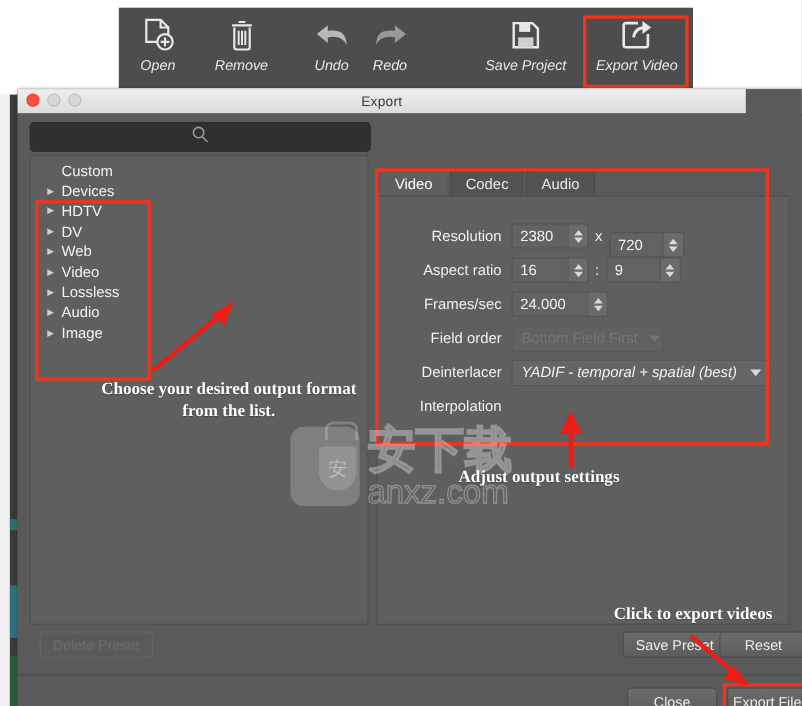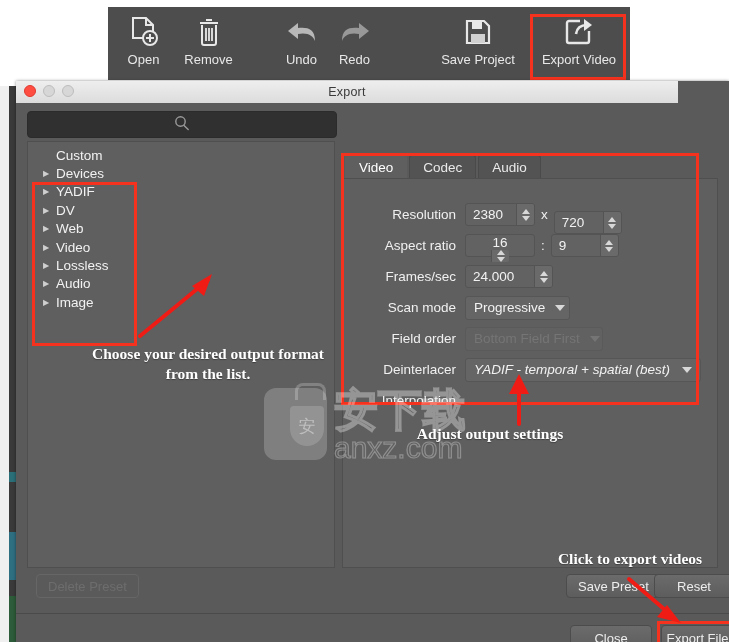--- a/index.html
+++ b/index.html
@@ -20,21 +20,21 @@
   .toolbar{
     position:absolute;left:108px;top:7px;width:522px;height:73px;
     background:#4d4d4d;
   }
   .tool-item{
     position:absolute;top:5px;height:64px;
     display:flex;flex-direction:column;align-items:center;justify-content:flex-start;
     color:#e8e8e8;font-size:13px;
   }
   .tool-item .glyph{height:40px;display:flex;align-items:center;justify-content:center;}
-  .tool-item .tlabel{line-height:16px;white-space:nowrap;}
+  .tool-item .tlabel{line-height:16px;white-space:nowrap;font-style:italic;}
   .tool-hl{
     position:absolute;left:422px;top:7px;width:96px;height:66px;
     border:3px solid #f5321e;box-sizing:border-box;
   }
 
   
   .dialog{
     position:absolute;left:16px;top:81px;width:713px;height:561px;
     background:#5a5a5a;
     box-shadow:0 0 3px rgba(0,0,0,.45);
@@ -213,21 +213,21 @@
       <svg width="30" height="32" viewBox="0 0 30 32">
         <path d="M4 2 h13 l7 7 v13 h-20 z" fill="none" stroke="#e8e8e8" stroke-width="2"></path>
         <path d="M17 2 v7 h7" fill="none" stroke="#e8e8e8" stroke-width="2"></path>
         <circle cx="21" cy="22" r="7" fill="#4d4d4d" stroke="#e8e8e8" stroke-width="2"></circle>
         <path d="M21 18 v8 M17 22 h8" stroke="#e8e8e8" stroke-width="2"></path>
       </svg>
     </span>
     <span class="tlabel">Open</span>
   </div>
 
-  <div class="tool-item" style="left:63px;width:75px;">
+  <div class="tool-item" style="left:74px;width:75px;">
     <span class="glyph">
       <svg width="26" height="32" viewBox="0 0 26 32">
         <path d="M4 7 h18 M10 4 h6 M6 9 v18 a2 2 0 0 0 2 2 h10 a2 2 0 0 0 2 -2 v-18" fill="none" stroke="#e8e8e8" stroke-width="2"></path>
         <path d="M10 12 v13 M13 12 v13 M16 12 v13" stroke="#e8e8e8" stroke-width="1.8"></path>
       </svg>
     </span>
     <span class="tlabel">Remove</span>
   </div>
 
   <div class="tool-item" style="left:166px;width:55px;">
@@ -301,21 +301,21 @@
         <div class="tree-row">
           <span class="tree-arrow"></span>
           <span class="tree-label">Custom</span>
         </div>
         <div class="tree-row">
           <span class="tree-arrow">▶</span>
           <span class="tree-label">Devices</span>
         </div>
         <div class="tree-row">
           <span class="tree-arrow">▶</span>
-          <span class="tree-label">YADIF</span>
+          <span class="tree-label">HDTV</span>
         </div>
         <div class="tree-row">
           <span class="tree-arrow">▶</span>
           <span class="tree-label">DV</span>
         </div>
         <div class="tree-row">
           <span class="tree-arrow">▶</span>
           <span class="tree-label">Web</span>
         </div>
         <div class="tree-row">
@@ -368,21 +368,21 @@
             <span class="val">720</span>
             <span class="arrows">
                 <i class="ar-up"></i>
                 <i class="ar-dn"></i>
               </span>
           </span>
         </div>
 
         <div class="frow">
           <span class="flabel">Aspect ratio</span>
-          <span class="spin" style="width:70px;flex-direction:column;">
+          <span class="spin" style="width:70px;">
             <span class="val">16</span>
             <span class="arrows">
                 <i class="ar-up"></i>
                 <i class="ar-dn"></i>
               </span>
           </span>
           <span class="sep">:</span>
           <span class="spin" style="width:68px;">
             <span class="val">9</span>
             <span class="arrows">
@@ -396,27 +396,20 @@
           <span class="flabel">Frames/sec</span>
           <span class="spin" style="width:88px;">
             <span class="val">24.000</span>
             <span class="arrows">
                 <i class="ar-up"></i>
                 <i class="ar-dn"></i>
               </span>
           </span>
         </div>
 
-        <div class="frow">
-          <span class="flabel">Scan mode</span>
-          <span class="combo" style="width:105px;">
-            <span class="cval">Progressive</span>
-            <i class="cav"></i>
-          </span>
-        </div>
 
         <div class="frow">
           <span class="flabel">Field order</span>
           <span class="combo disabled" style="width:138px;">
             <span class="cval">Bottom Field First</span>
             <i class="cav"></i>
           </span>
         </div>
 
         <div class="frow">

